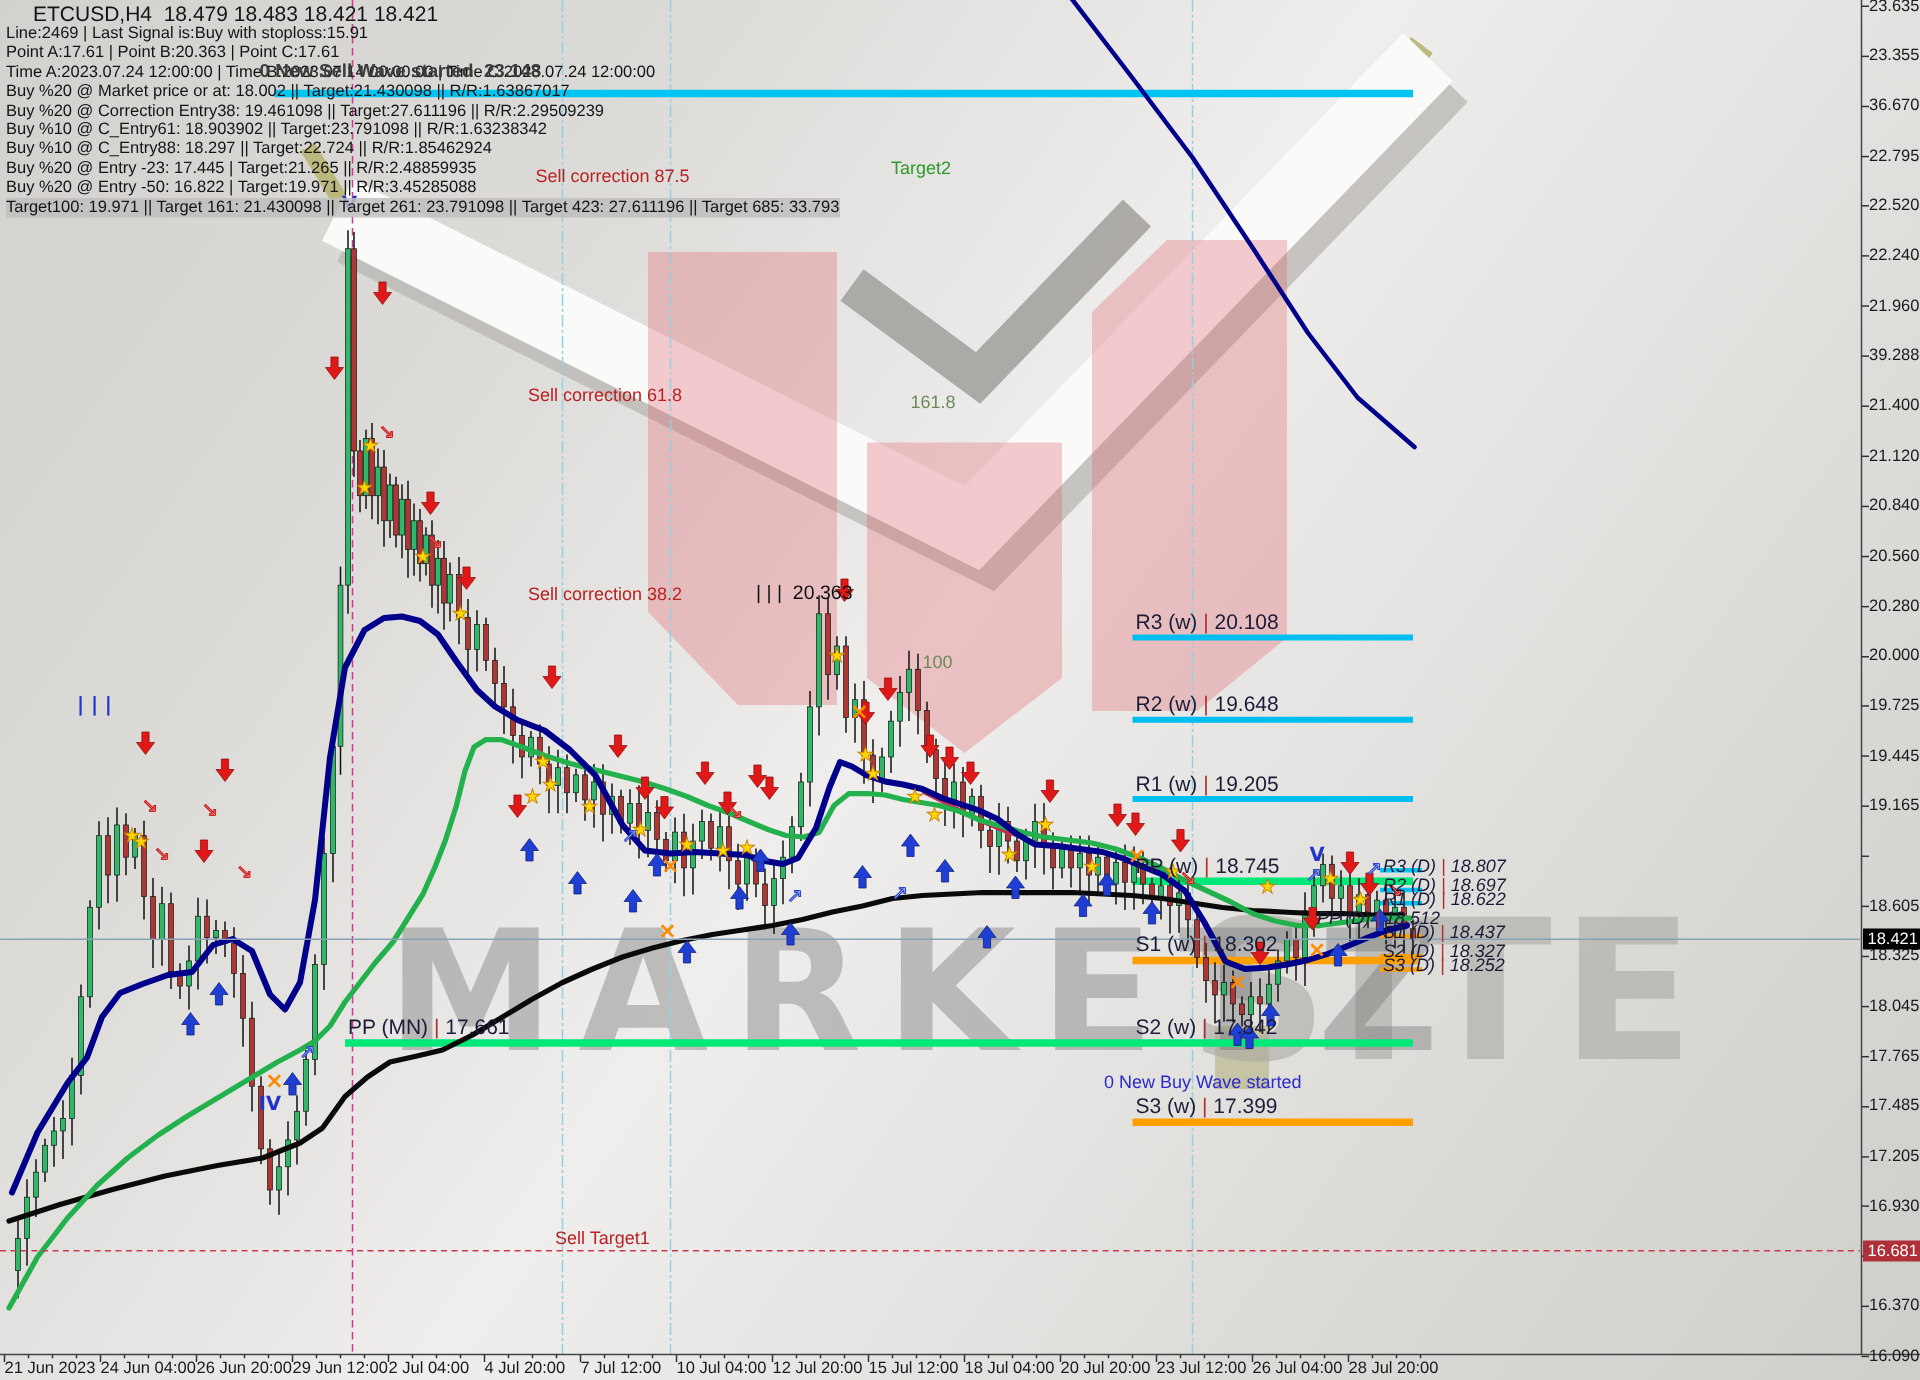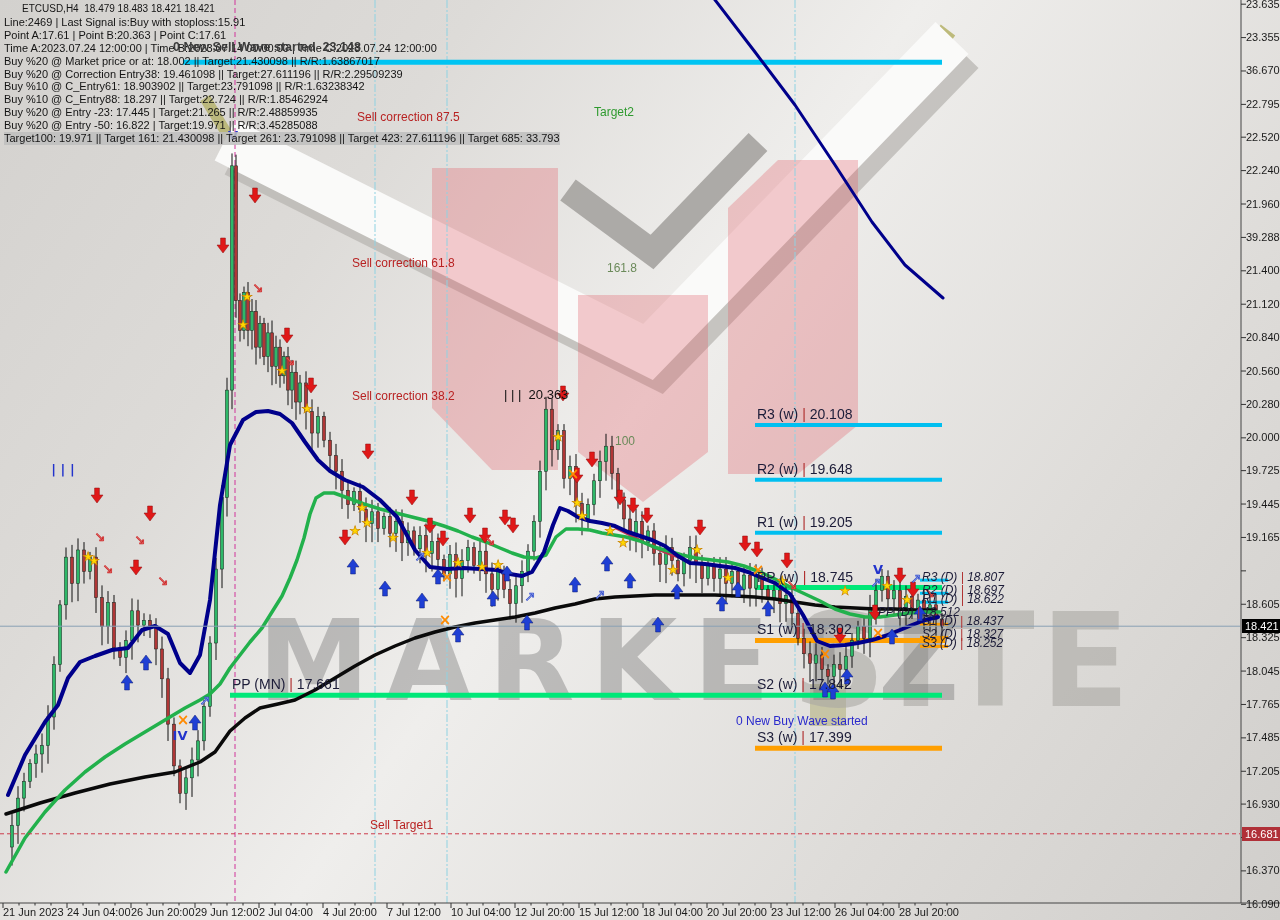--- a/index.html
+++ b/index.html
@@ -2,21 +2,21 @@
 <html><head>
 <meta charset="utf-8">
 <style>
   html,body{margin:0;padding:0;background:#888;}
   #screen{position:relative;width:1280px;height:920px;overflow:hidden;
     font-family:"Liberation Sans",sans-serif;
     background:linear-gradient(125deg,#d3d1ce 0%,#dddbd8 25%,#efeeec 48%,#dedcd9 75%,#d0cecb 100%);}
   #csvg{position:absolute;left:0;top:0;z-index:2;}
   .overlay{position:absolute;z-index:3;white-space:pre;pointer-events:none;}
   #info-panel{left:4px;top:3px;font-size:11px;line-height:12.9px;color:#141414;}
-  #info-panel .iline:first-child{padding-left:18px;font-size:10px;}
+  #info-panel .iline:first-child{padding-left:18px;font-size:14px;}
   #info-panel .iline.hl{background:rgba(190,190,190,.85);width:fit-content;}
   .ann{position:absolute;z-index:3;font-size:12px;white-space:pre;}
   .ann-red{color:#b82222;}
   .ann-green{color:#2e9a2e;}
   .ann-dgreen{color:#6b8a5a;}
   .ann-blue{color:#2a2acc;}
   .ann-dark{color:#3c3c3c;font-size:12.5px;font-weight:bold;}
   .ann-black{color:#111;font-size:13px;}
   .pl{position:absolute;z-index:3;white-space:pre;color:#1c1c38;}
   .pl .sep{color:#b03030;}

